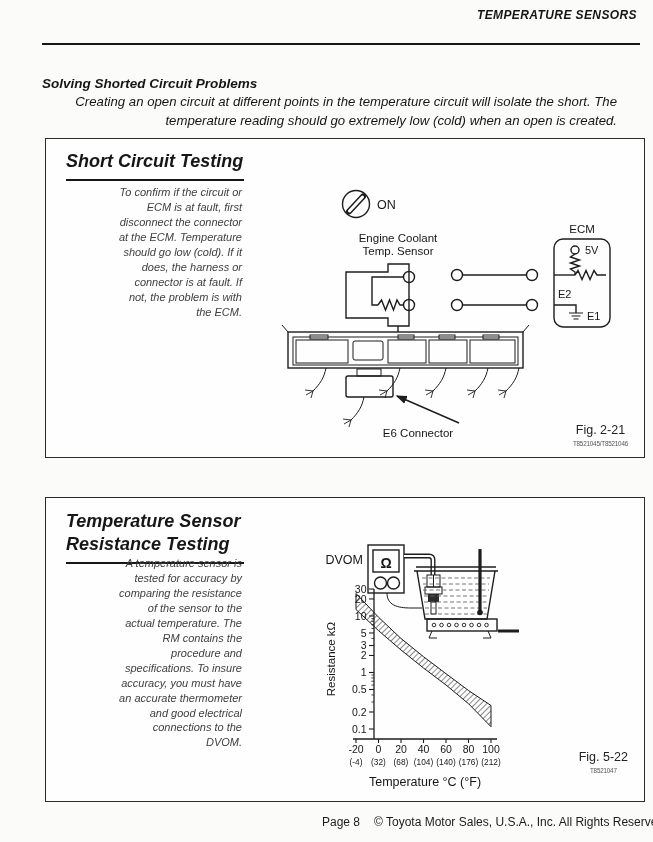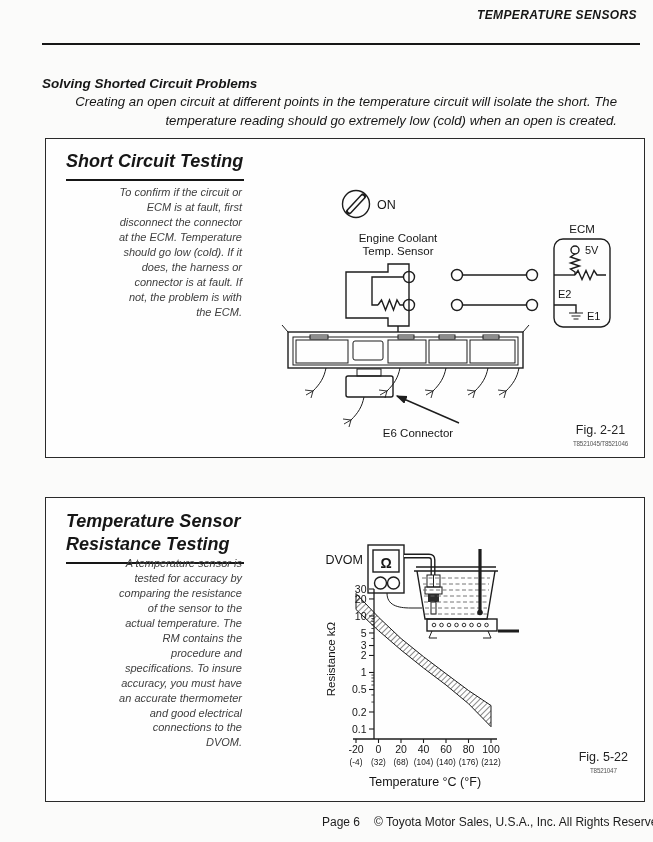--- a/index.html
+++ b/index.html
@@ -306,15 +306,15 @@
       </g>
   </svg>
 
   <div class="figlabel" id="flab2">
     <div class="fl">Fig. 5-22</div>
     <div class="fc">T8521047</div>
   </div>
 </div>
 
 <div class="footer">
-  <span>Page 6</span>
+  <span>Page 8</span>
   <span>© Toyota Motor Sales, U.S.A., Inc. All Rights Reserved.</span>
 </div>
 
 </body></html>

